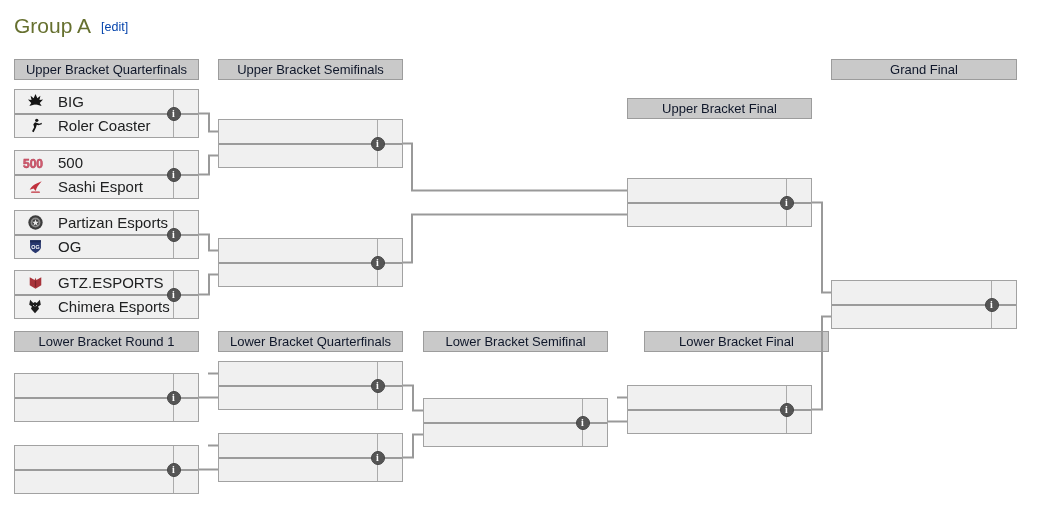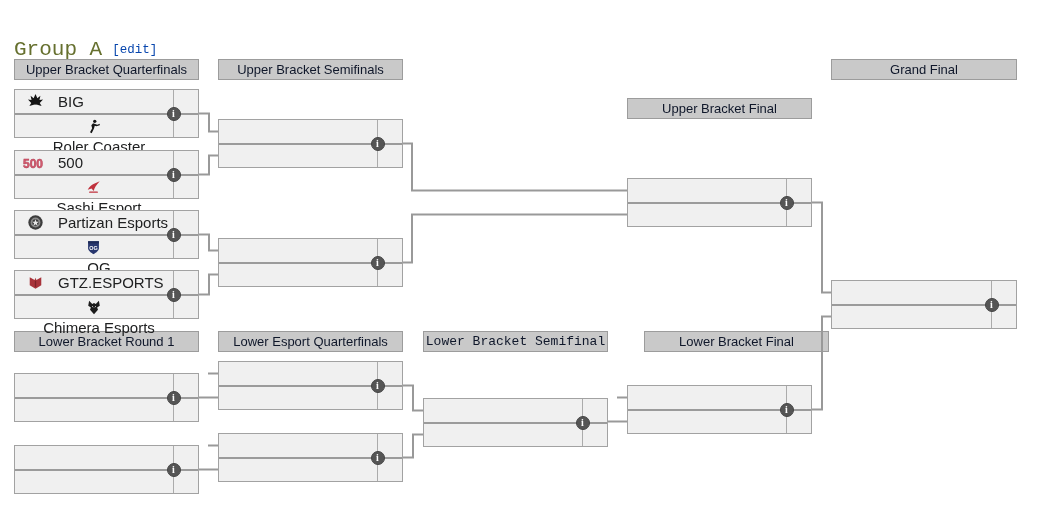--- a/index.html
+++ b/index.html
@@ -3,21 +3,21 @@
 <meta charset="utf-8">
 <style>
   * { margin:0; padding:0; box-sizing:border-box; }
   html,body { background:#fff; }
   body { font-family:"Liberation Sans", sans-serif; }
   .canvas {
     position:relative; width:1040px; height:513px; background:#fff; overflow:hidden;
   }
   .page-title {
     position:absolute; left:14px; top:14px; font-size:21px; font-weight:400;
-    color:#66702f; font-family:Liberation Mono, monospace;margin-top:24px;
+    color:#66702f; font-family:Liberation Sans, sans-serif;
   }
   .edit-link {
     font-size:12.5px; color:#0645ad; text-decoration:none; vertical-align:2px; margin-left:10px;
   }
   .round-header {
     position:absolute; height:21px; background:#c9c9c9; border:1px solid #9c9c9c;
     display:flex; align-items:center; justify-content:center;
     font-size:13px; color:#0f172a;
   }
   .match {
@@ -36,21 +36,21 @@
     color:#fff; display:flex; align-items:center; justify-content:center;
     font-family:"Liberation Serif", serif; font-weight:bold; font-size:10px; line-height:1;
     cursor:pointer;
   }
   .info::after { content:"i"; }
   .trow {
     position:absolute; left:0; width:160px; height:23px;
     display:flex; align-items:center; padding-left:8px;
   }
   .trow.top { top:0; }
-  .trow.bot { top:24px;flex-direction:column; }
+  .trow.bot { top:24px; }
   .team-logo {
     width:24px; height:18px; display:flex; align-items:center; justify-content:center;
     margin-right:11px; flex:0 0 24px;
   }
   .team-name {
     font-size:15px; color:#202122; white-space:nowrap; cursor:pointer;
   }
   svg.connectors { position:absolute; left:0; top:0; pointer-events:none; }
 </style>
 </head>
@@ -58,22 +58,22 @@
 
 <div class="canvas">
 
   <h3 class="page-title"><span>Group A</span><a class="edit-link" href="#">[edit]</a></h3>
 
   <div class="round-header" style="left:14px;top:59px;width:185px;">Upper Bracket Quarterfinals</div>
   <div class="round-header" style="left:218px;top:59px;width:185px;">Upper Bracket Semifinals</div>
   <div class="round-header" style="left:627px;top:59px;width:185px;margin-top:39px;">Upper Bracket Final</div>
   <div class="round-header" style="left:831px;top:59px;width:186px;">Grand Final</div>
   <div class="round-header" style="left:14px;top:331px;width:185px;">Lower Bracket Round 1</div>
-  <div class="round-header" style="left:218px;top:331px;width:185px;">Lower Esport Quarterfinals</div>
-  <div class="round-header" style="left:423px;top:331px;width:185px;font-family:Liberation Mono, monospace;">Lower Bracket Semifinal</div>
+  <div class="round-header" style="left:218px;top:331px;width:185px;">Lower Bracket Quarterfinals</div>
+  <div class="round-header" style="left:423px;top:331px;width:185px;">Lower Bracket Semifinal</div>
   <div class="round-header" style="left:644px;top:331px;width:185px;">Lower Bracket Final</div>
 
   <svg class="connectors" width="1040" height="513" viewBox="0 0 1040 513">
     <g stroke="#999" stroke-width="2" fill="none">
       <path d="M199 113.5 H209 V131.5 H218"></path>
       <path d="M199 174.5 H209 V155.5 H218"></path>
       <path d="M199 234.5 H209 V250.5 H218"></path>
       <path d="M199 294.5 H209 V274.5 H218"></path>
       <path d="M403 143.5 H412 V190.5 H627"></path>
       <path d="M403 262.5 H412 V214.5 H627"></path>

